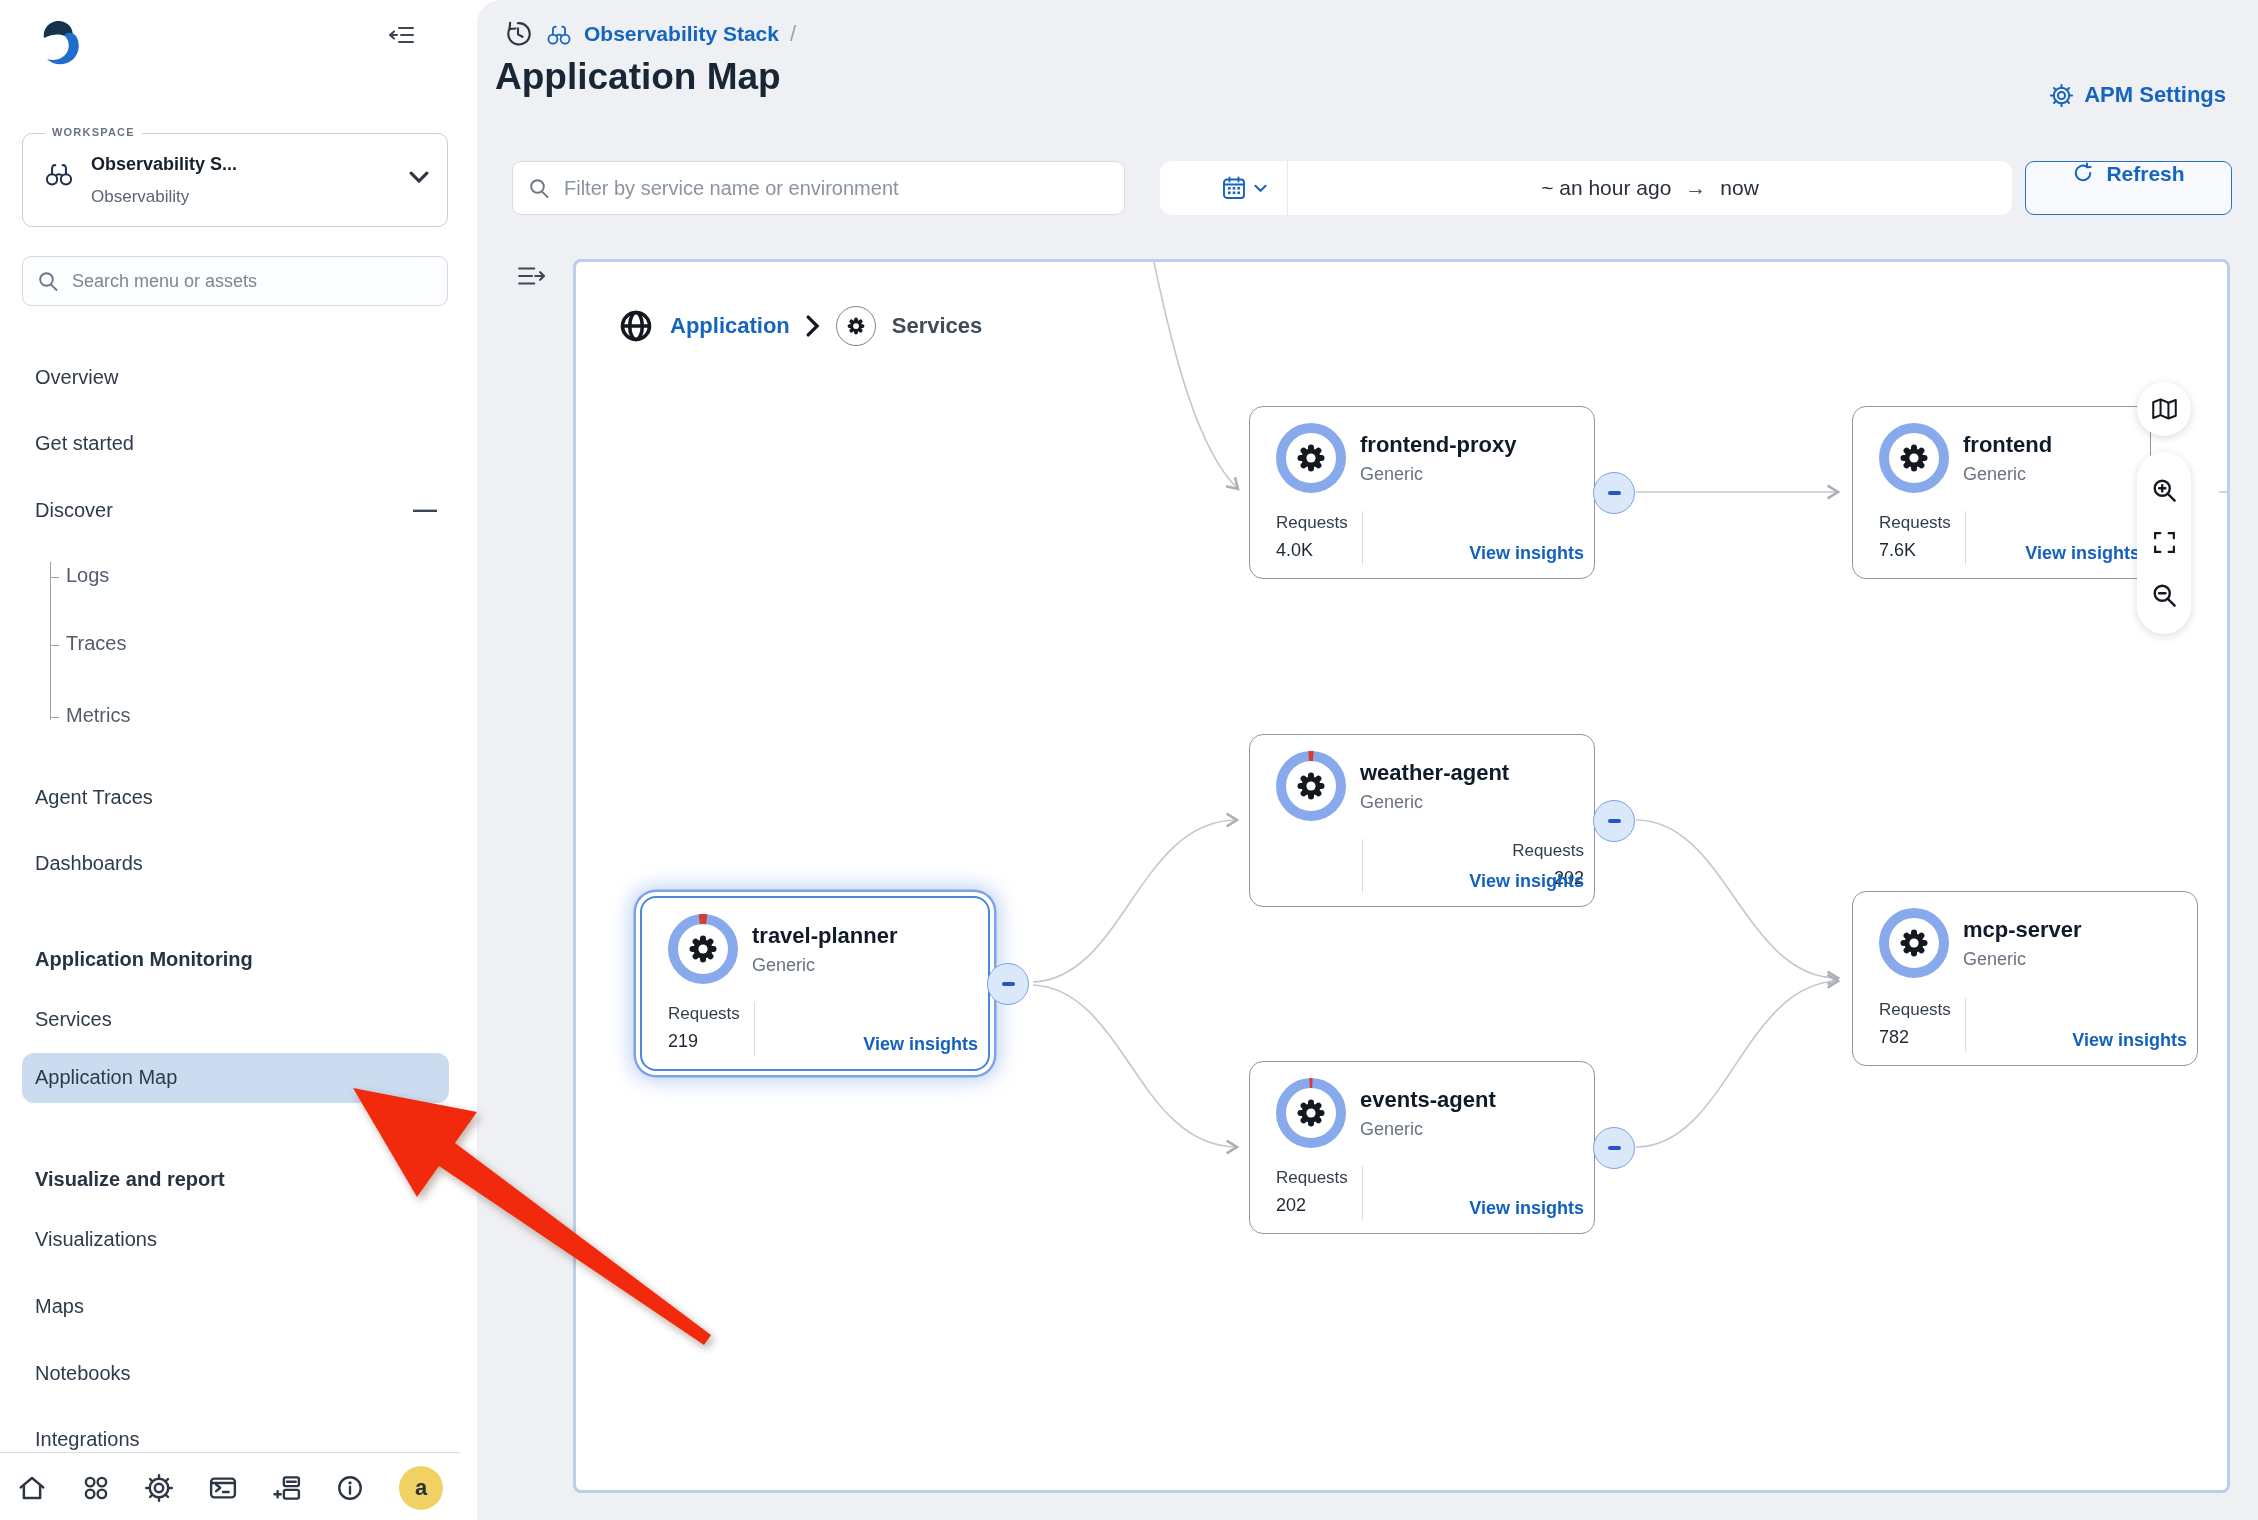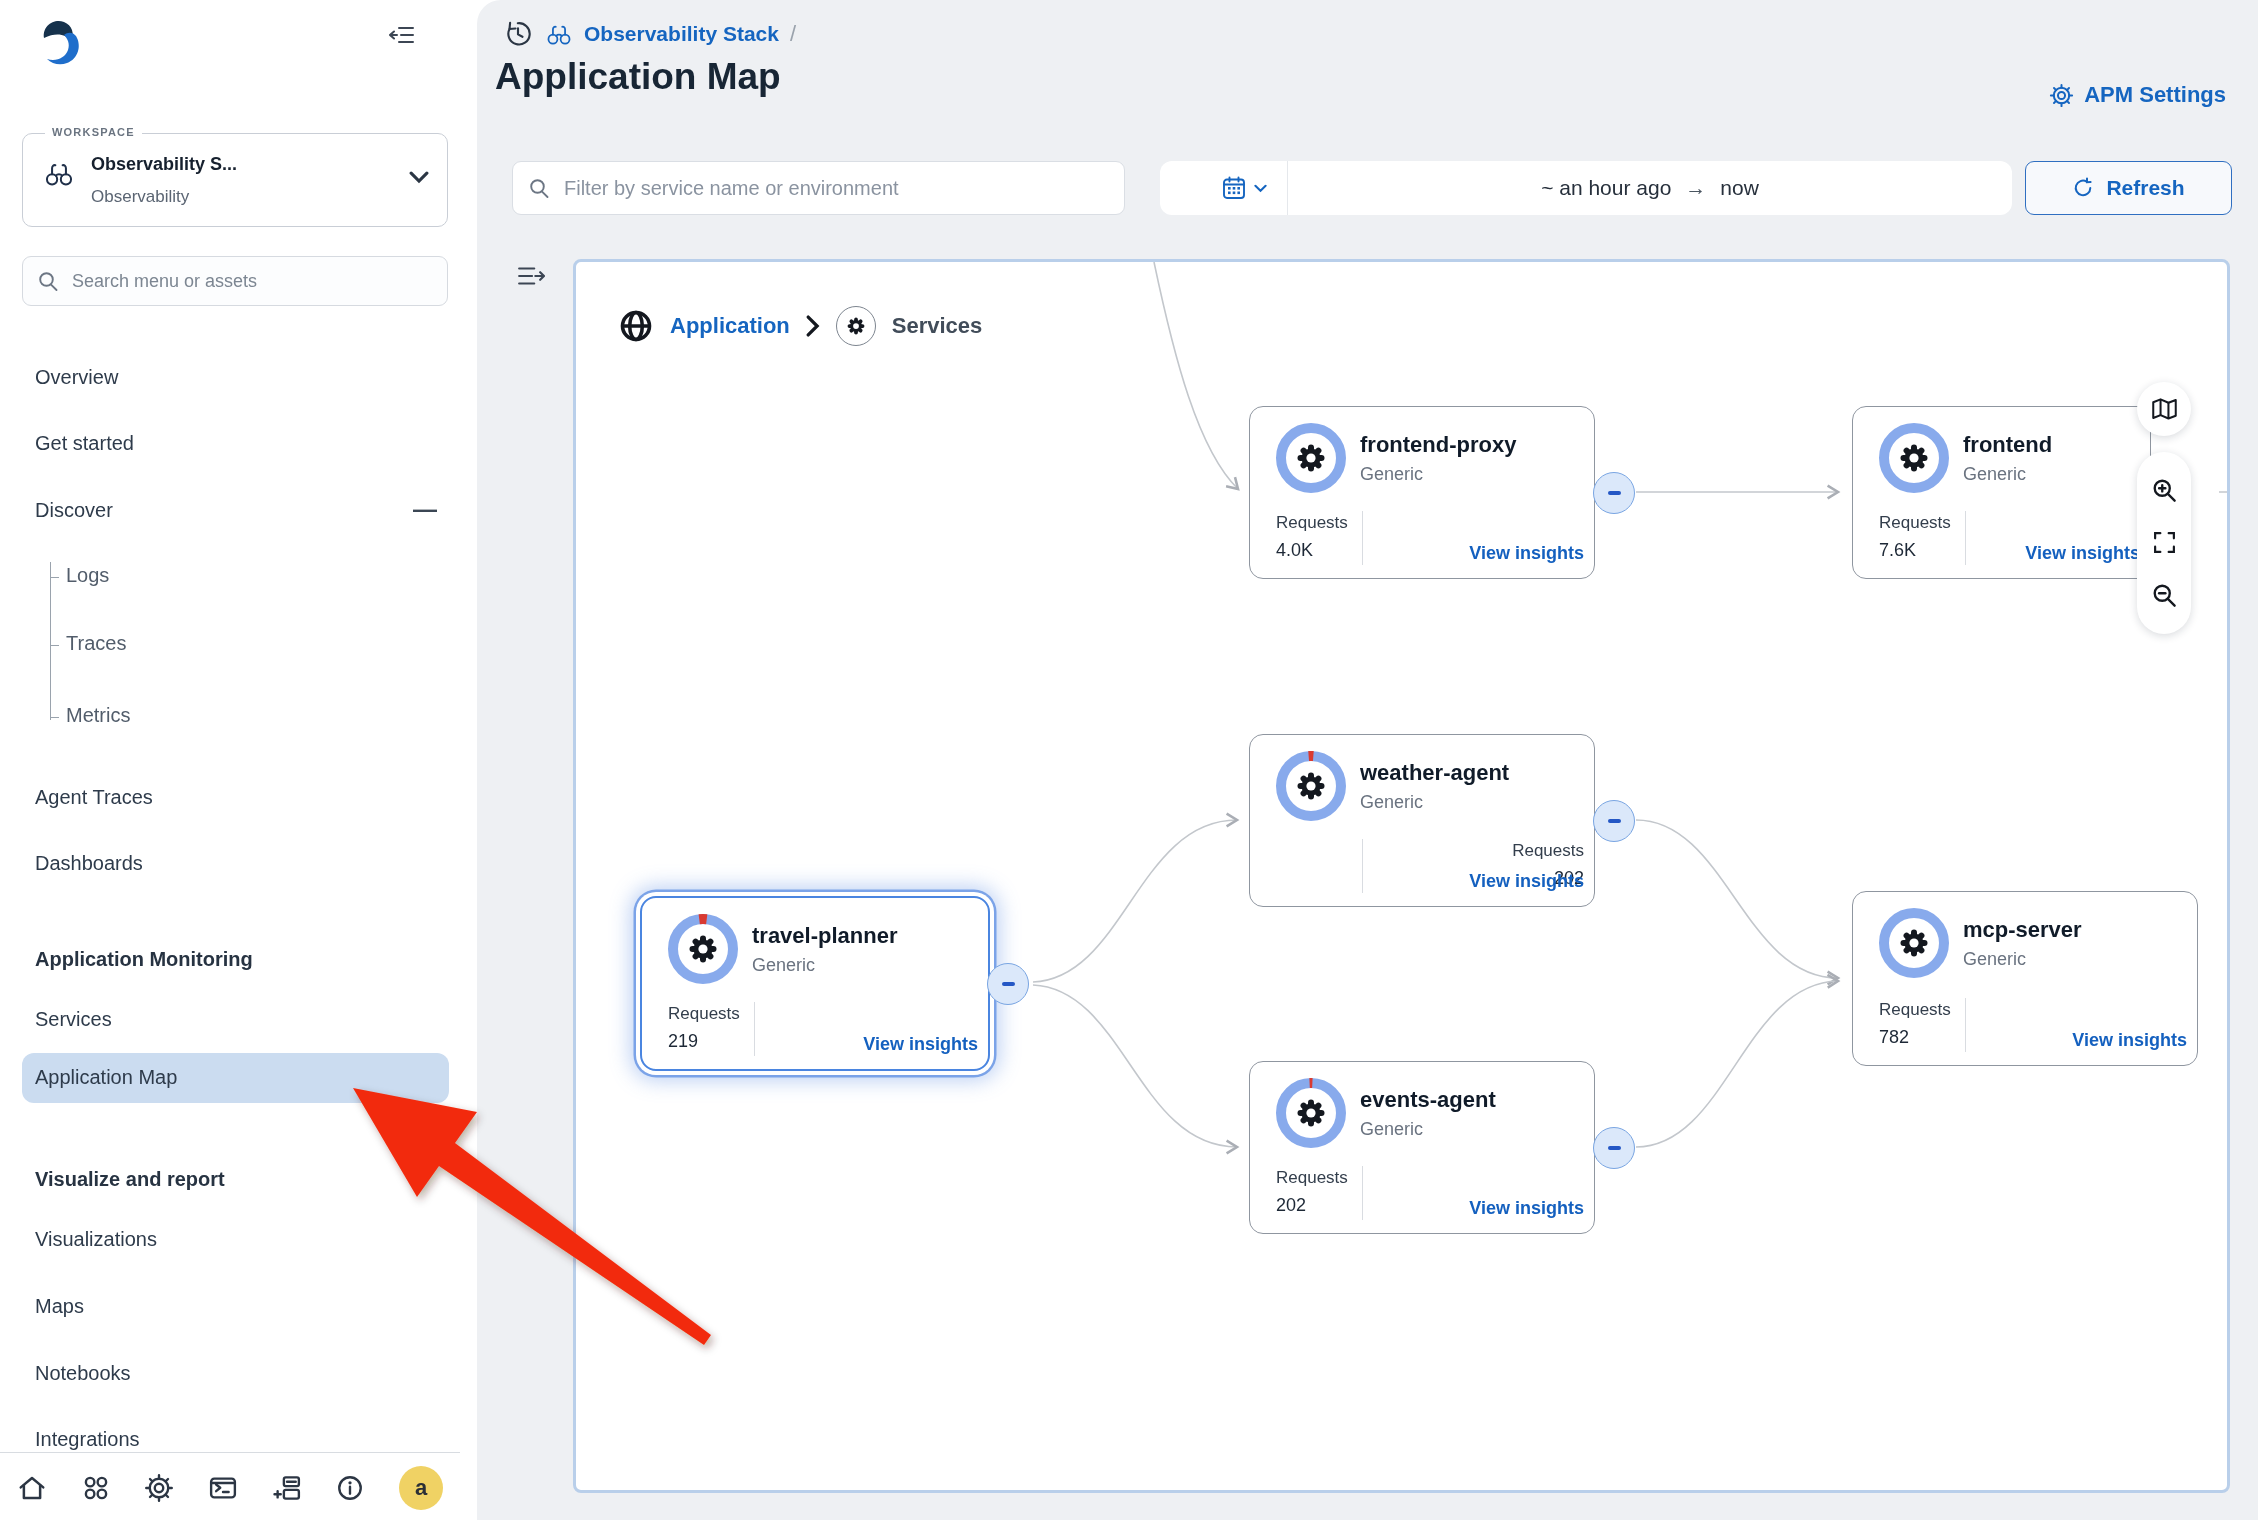--- a/index.html
+++ b/index.html
@@ -39,21 +39,21 @@
   .crumb-sep{color:#9aa2ac;font-size:22px;}
   .page-title{position:absolute;left:18px;top:56px;font-size:37px;font-weight:800;color:#182635;}
   .apm-settings{position:absolute;right:32px;top:82px;display:flex;align-items:center;gap:10px;color:#1565c0;font-size:22px;font-weight:600;cursor:pointer;}
   .filter-box{position:absolute;left:35px;top:161px;width:613px;height:54px;background:#fff;border:1.5px solid #dadee4;border-radius:9px;display:flex;align-items:center;padding:12px 15px;gap:12px;}
   .filter-box input{border:none;outline:none;font-size:20px;color:#3a4552;width:100%;background:transparent;font-family:inherit;}
   .filter-box input::placeholder{color:#8a93a0;}
   .time-ctl{position:absolute;left:683px;top:161px;width:852px;height:54px;background:#fff;border-radius:12px;display:flex;align-items:center;padding-left:40px;}
   .cal-seg{width:88px;height:100%;border-right:1.5px solid #e5e8ec;display:flex;align-items:center;justify-content:center;gap:7px;cursor:pointer;}
   .time-text{flex:1;text-align:center;font-size:21px;color:#27303c;cursor:pointer;display:flex;justify-content:center;gap:14px;align-items:center;}
   .time-arrow{color:#4a5560;}
-  .refresh-btn{position:absolute;left:1548px;top:161px;width:207px;height:54px;border:1.6px solid #2f6fc1;border-radius:9px;background:#f7f9fc;color:#1565c0;font-size:21px;font-weight:600;display:flex;align-items:center;justify-content:center;gap:12px;cursor:pointer;}
+  .refresh-btn{position:absolute;left:1548px;top:161px;width:207px;height:54px;border:1.6px solid #2f6fc1;border-radius:9px;background:#f7f9fc;color:#1565c0;font-size:21px;font-weight:600;display:flex;align-items:flex-start;justify-content:center;gap:12px;cursor:pointer;}
   .expand-toggle{position:absolute;left:40px;top:264px;color:#3c4654;cursor:pointer;}
 
   
   .map-panel{position:absolute;left:88px;top:259px;width:1657px;height:1234px;background:#fff;border:3px solid #b9cfea;border-radius:8px;overflow:hidden;margin-left:8px;}
   .map-crumb{position:absolute;left:42px;top:44px;display:flex;align-items:center;gap:16px;z-index:4;}
   .map-crumb .app-link{color:#1565c0;font-size:22px;font-weight:600;cursor:pointer;}
   .map-crumb .svc-lbl{color:#414c59;font-size:22px;font-weight:600;}
   .svc-circle{width:40px;height:40px;border-radius:50%;border:1.7px solid #7d858f;display:flex;align-items:center;justify-content:center;}
   .edges{position:absolute;left:0;top:0;z-index:1;}
 

